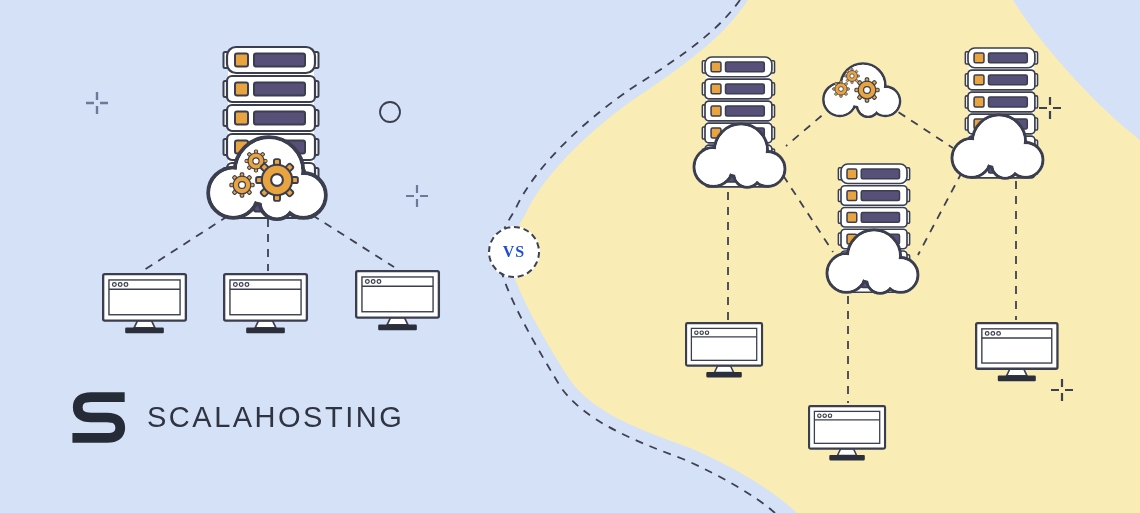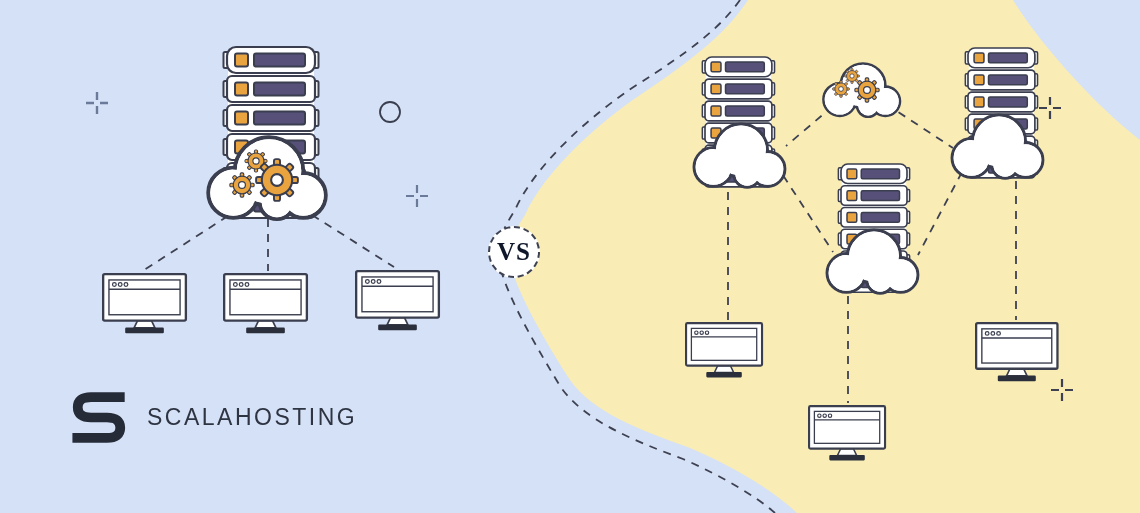--- a/index.html
+++ b/index.html
@@ -21,30 +21,30 @@
   .ln{stroke:var(--line,#3d4152);fill:none}
   .yfill{fill:var(--yellow-bg,#f9ecb4);stroke:none}
 
   .vs-badge{
     position:absolute;left:488px;top:226px;
     width:52px;height:52px;border-radius:50%;
     background:#ffffff;border:2px dashed var(--line,#3d4152);
     box-sizing:border-box;
     display:flex;align-items:center;justify-content:center;
     font-family:"Liberation Serif",serif;
-    font-weight:bold;font-size:25px;letter-spacing:1px;
-    color:#0f172a;
+    font-weight:bold;font-size:16px;letter-spacing:1px;
+    color:#1d4ed8;
   }
   .logo{
     position:absolute;left:68px;top:388px;height:58px;
     display:flex;align-items:center;gap:17px;
     cursor:pointer;
   }
   .logo-text{
-    font-size:23px;letter-spacing:2.5px;
+    font-size:29px;letter-spacing:2.5px;
     color:#2e3442;font-weight:normal;
   }
 </style>
 </head>
 <body>
 
 <div class="stage">
 
 <svg class="scene-svg" width="1140" height="513" viewBox="0 0 1140 513">
 

